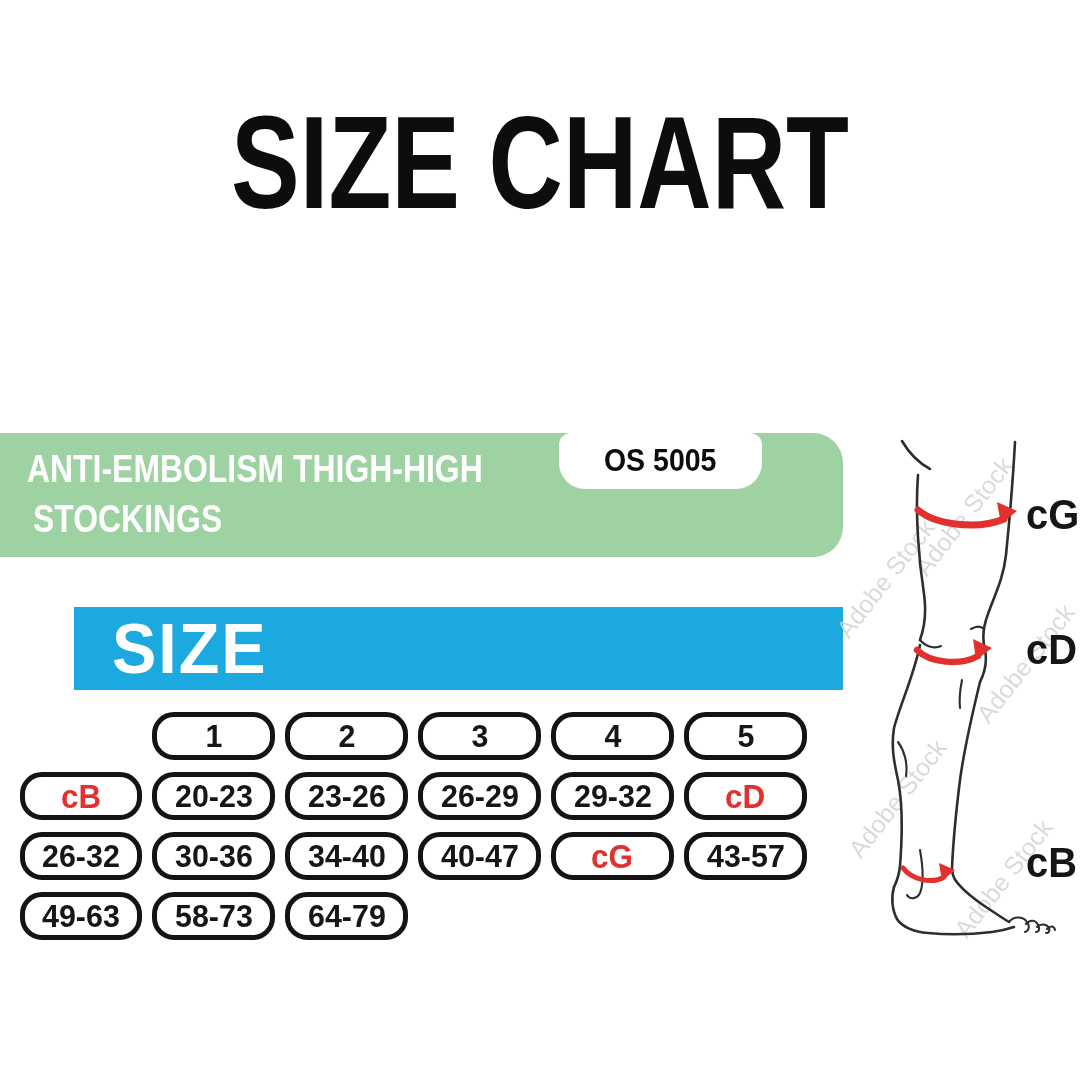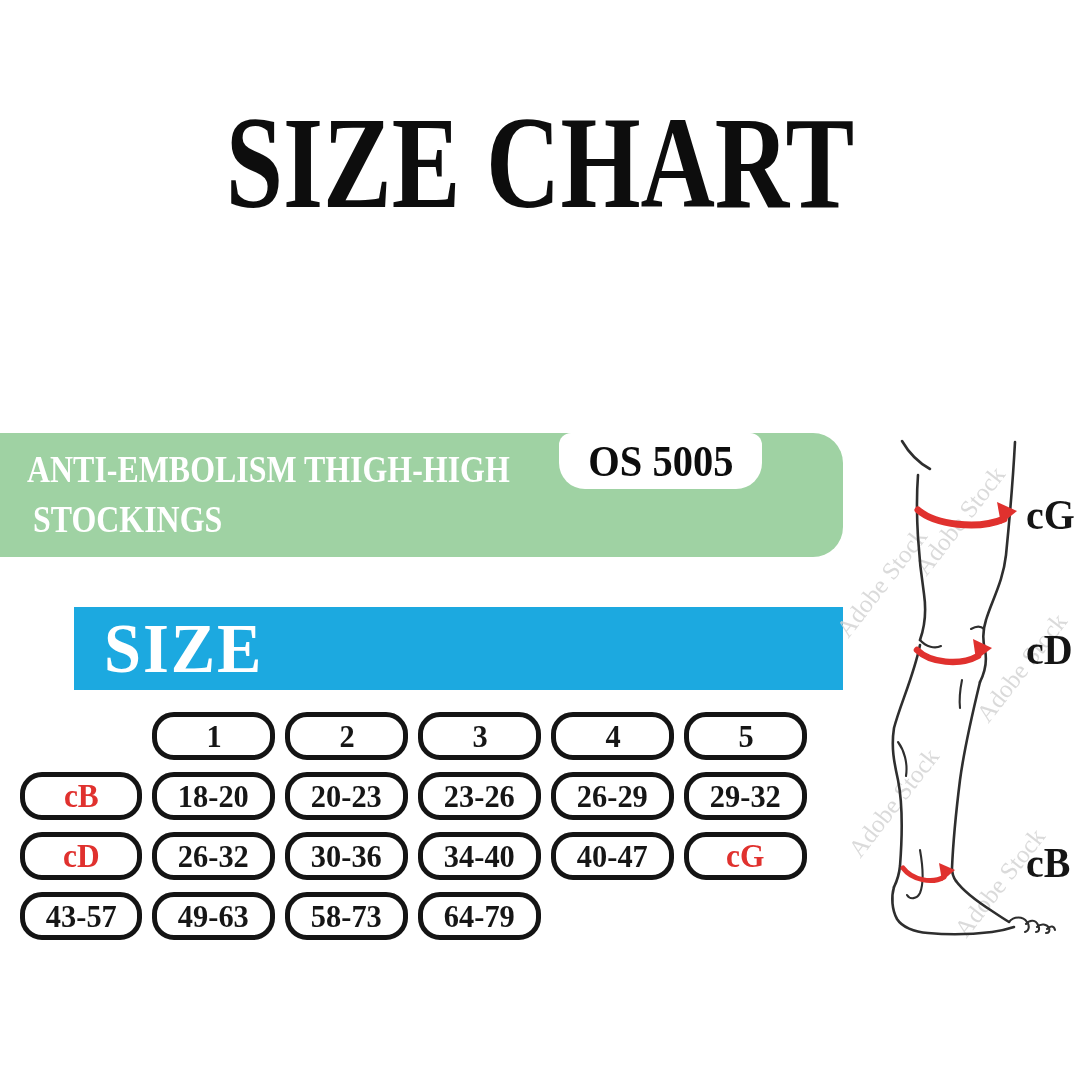--- a/index.html
+++ b/index.html
@@ -1,20 +1,20 @@
 <!DOCTYPE html>
 <html style="--banner-green: #9fd2a3; --size-blue: #1ca9e0; --accent-red: #e0312e; --pill-border: #141414;"><head>
 <meta charset="utf-8">
 <style>
   * { margin:0; padding:0; box-sizing:border-box; }
   html,body { background:#fff; }
   .canvas {
     position:relative; width:1080px; height:1080px;
     background:#ffffff; overflow:hidden;
-    font-family:Liberation Serif, serif;
+    font-family:Liberation Sans, sans-serif;
     font-weight:bold; color:#111;
   }
   
   .title {
     position:absolute; top:97px; left:0; width:1080px;
     text-align:center; font-size:132px; line-height:1; color:#0d0d0d;
     letter-spacing:0px;
   }
   .title .cx { display:inline-block; transform:scaleX(0.78); }
   
@@ -24,28 +24,28 @@
     border-radius:0 30px 30px 0;
   }
   .gb-line { position:absolute; color:#ffffff; font-size:38px; line-height:1.2; white-space:nowrap; }
   .gb-line .cxl { display:inline-block; transform:scaleX(0.84); transform-origin:left center; }
   .gb-line1 { left:27px; top:14px; }
   .gb-line2 { left:33px; top:64px; }
   .model-pill {
     position:absolute; left:559px; top:0; width:203px; height:56px;
     background:#ffffff; border-radius:12px 12px 26px 26px;
     display:flex; align-items:center; justify-content:center;
-    font-size:44px; color:#0d0d0d;
+    font-size:31px; color:#0d0d0d;
   }
   .model-pill .cx { display:inline-block; transform:scaleX(0.92); }
   
   .size-bar {
     position:absolute; left:74px; top:607px; width:769px; height:83px;
     background:var(--size-blue,#1ca9e0);
-    display:flex; align-items:center; padding-left:30px;
+    display:flex; align-items:center; padding-left:38px;
     font-size:70px; color:#ffffff; letter-spacing:2px;
   }
   .size-bar .cxl { display:inline-block; transform:scaleX(0.95); transform-origin:left center; }
   
   .size-table {
     position:absolute; left:20px; top:712px;
     display:grid;
     grid-template-columns:122px 123px 123px 123px 123px 123px;
     grid-auto-rows:48px;
     column-gap:10px; row-gap:12px;
@@ -125,23 +125,20 @@
         <span class="cx">4</span>
       </div>
     <div class="pill head">
         <span class="cx">5</span>
       </div>
 
     <div class="pill rowlabel">
         <span class="cx">cB</span>
       </div>
     <div class="pill">
-        <span class="cx">18-20</span>
-      </div>
-    <div class="pill">
         <span class="cx">20-23</span>
       </div>
     <div class="pill">
         <span class="cx">23-26</span>
       </div>
     <div class="pill">
         <span class="cx">26-29</span>
       </div>
     <div class="pill">
         <span class="cx">29-32</span>

